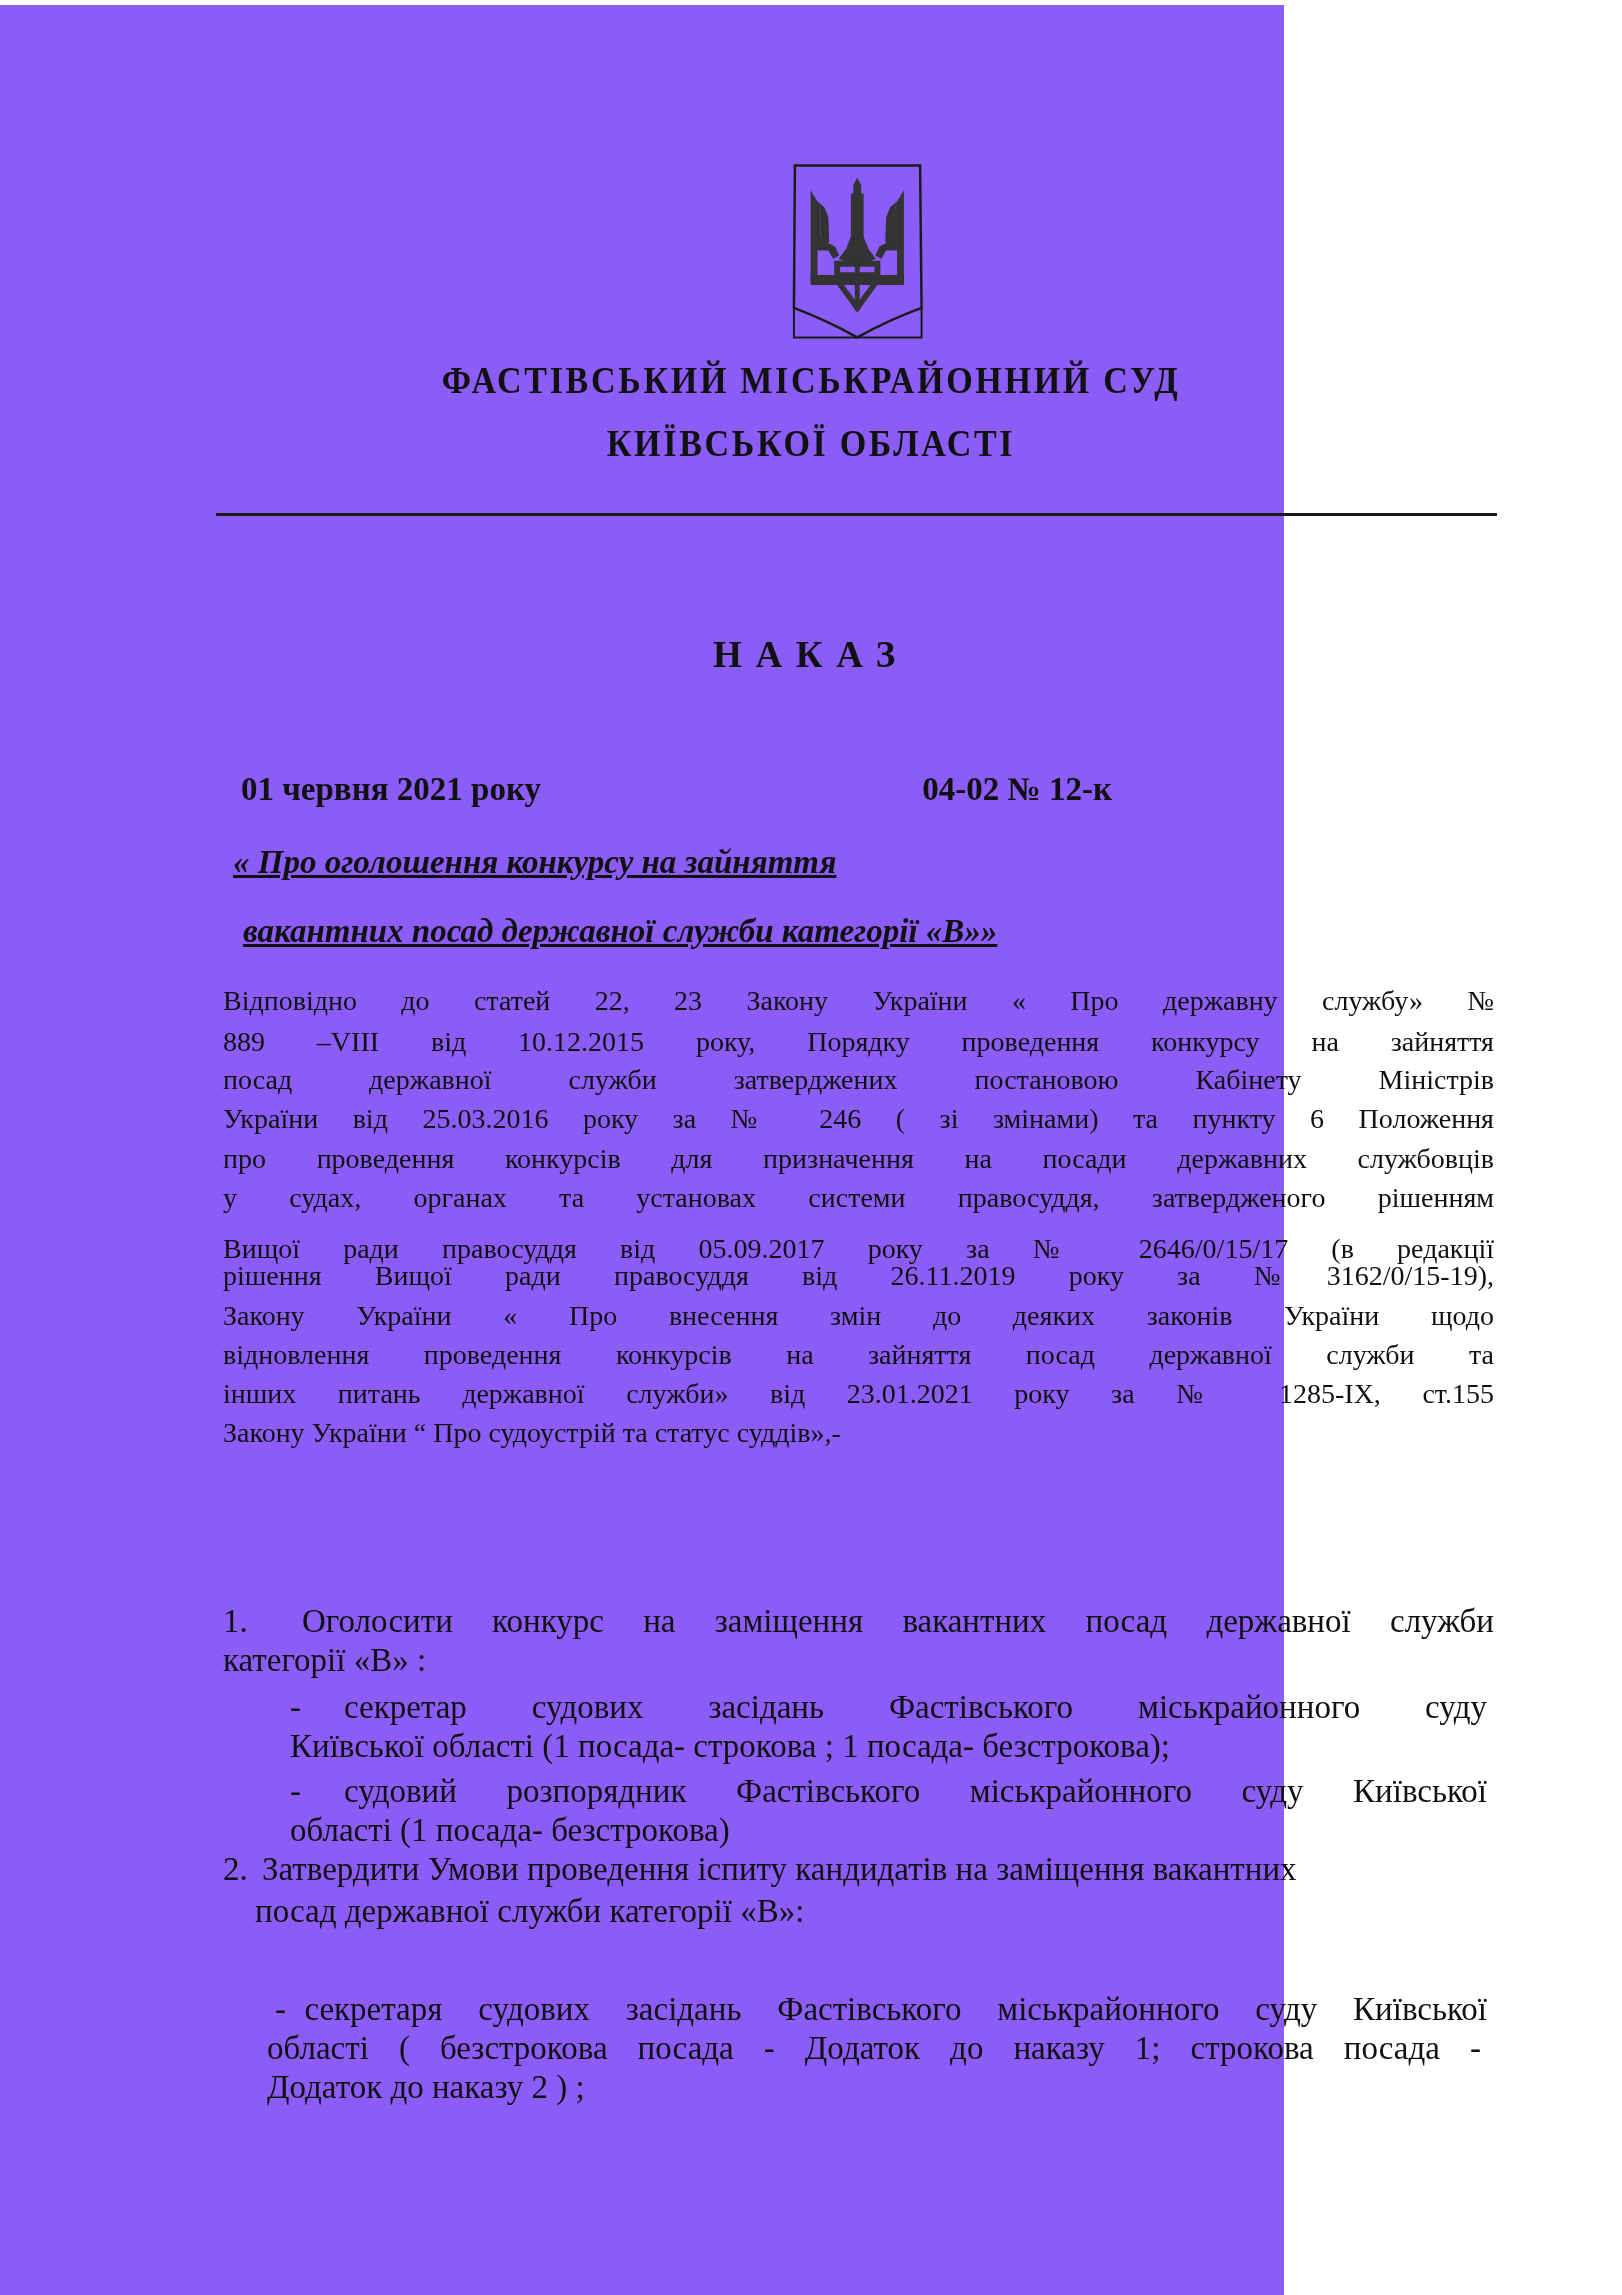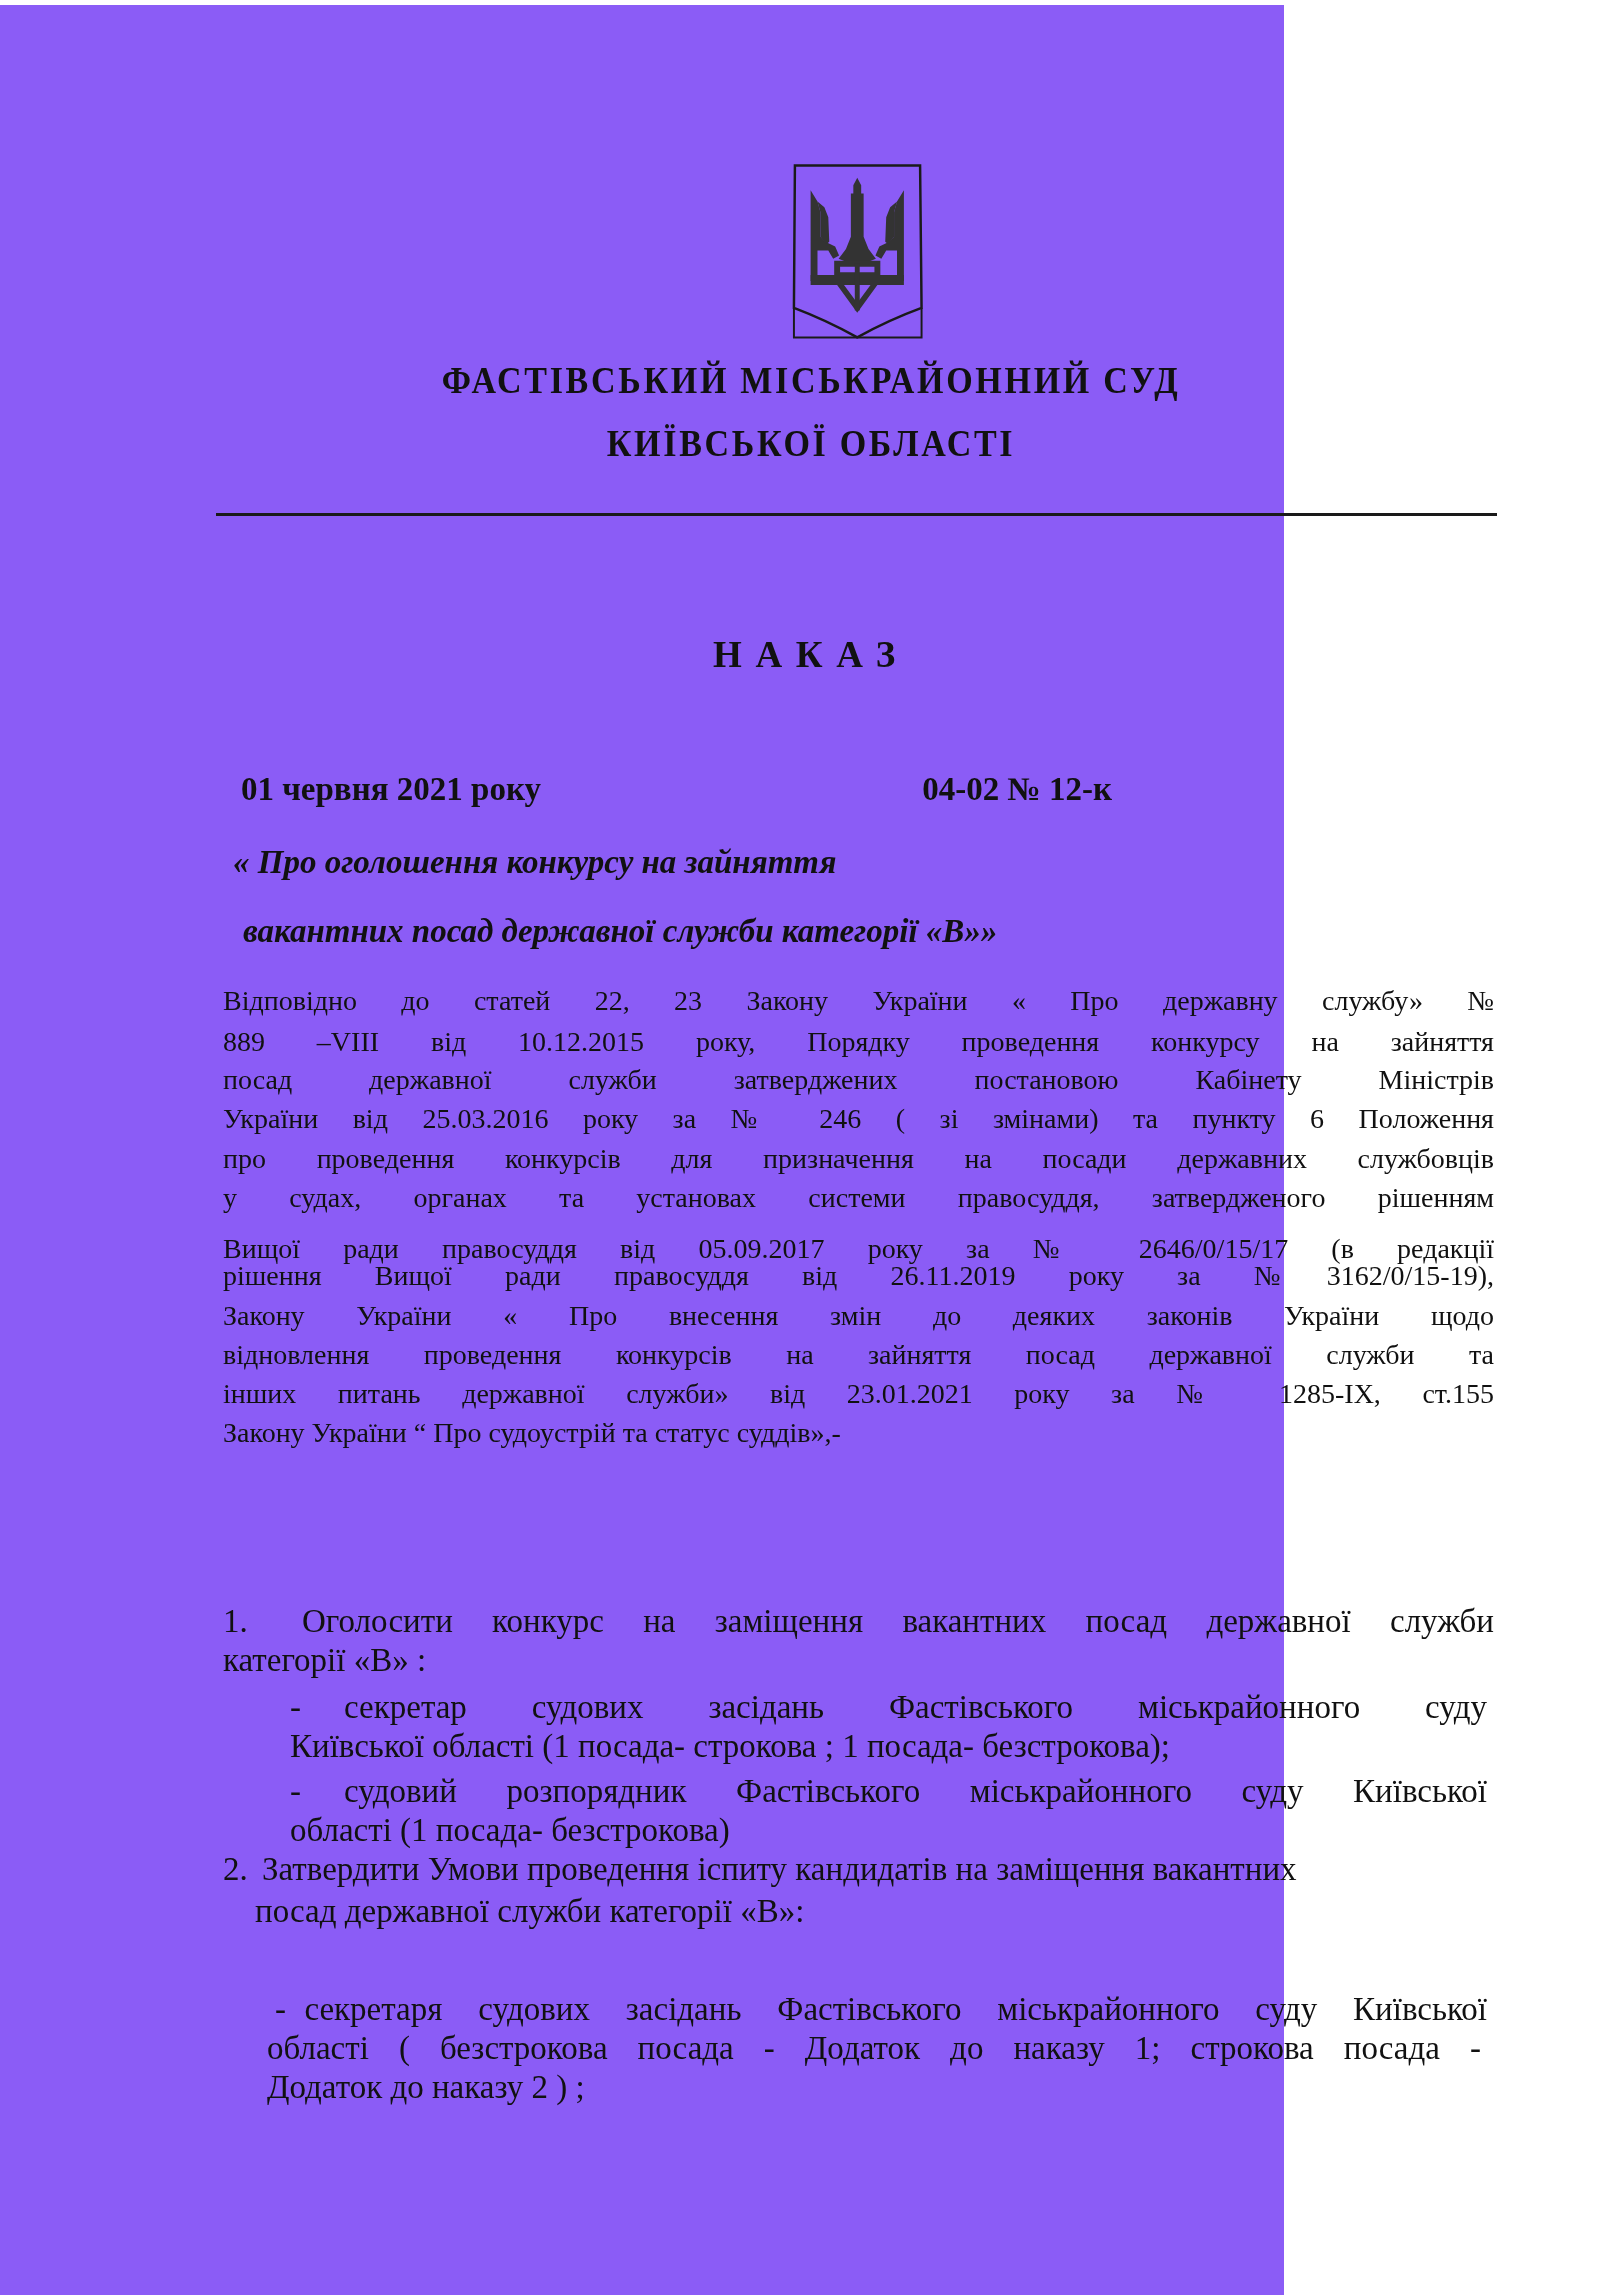--- a/index.html
+++ b/index.html
@@ -77,20 +77,21 @@
       top: 766px;
       font-weight: bold;
       font-size: 33px;
     }
 
     .subject {
       position: absolute;
       font-weight: bold;
       font-style: italic;
       font-size: 33px;
+      text-decoration: underline;
     }
     .subject-1 { left: 233px; top: 839px; }
     .subject-2 { left: 243px; top: 908px; }
 
     .body-line {
       position: absolute;
       left: 223px;
       width: 1271px;
       font-size: 28px;
       line-height: 39px;

